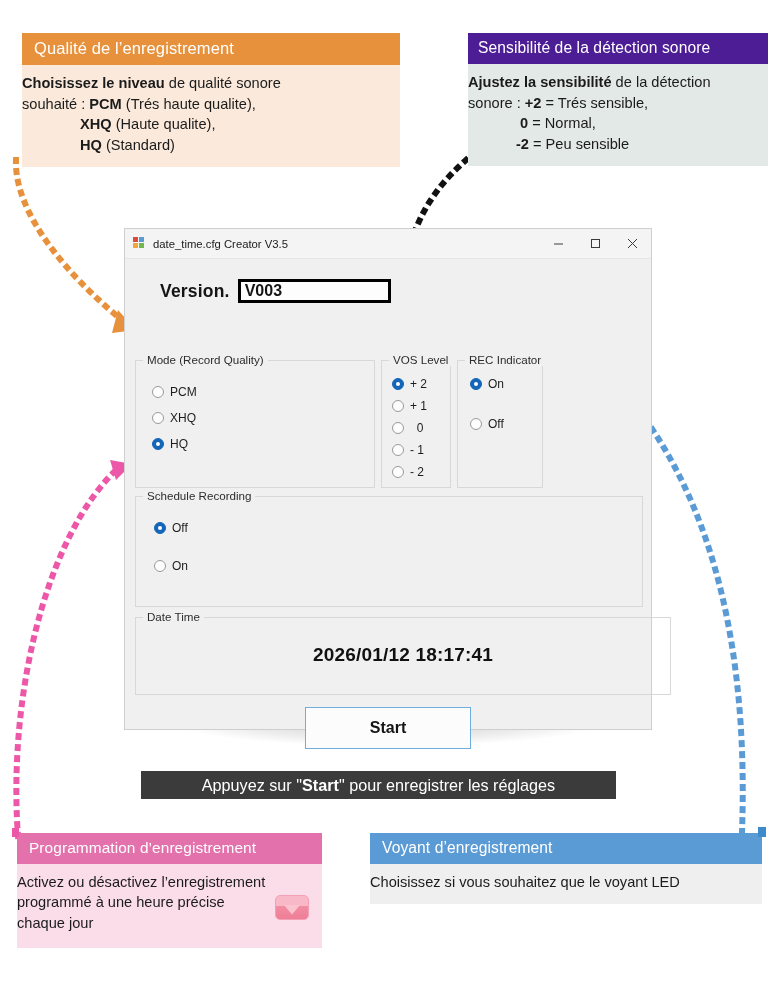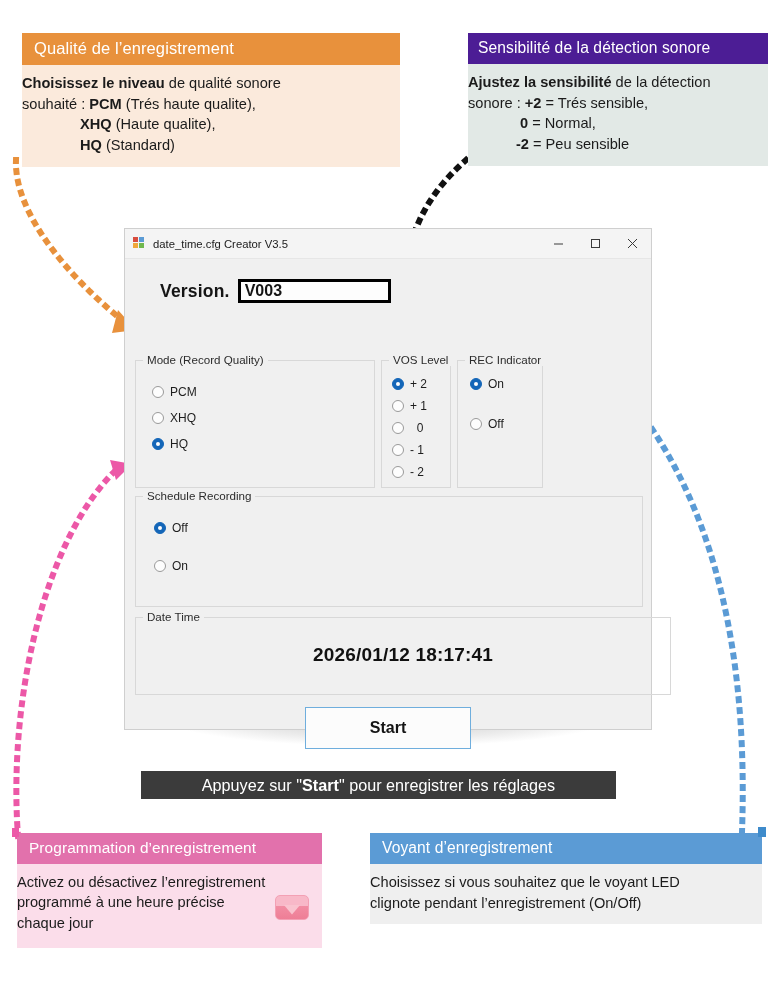--- a/index.html
+++ b/index.html
@@ -463,17 +463,16 @@
       <span>chaque jour</span>
       <span class="mail-icon"></span>
     </div>
   </div>
 
   <div class="callout" id="box-led">
     <span class="corner-tick"></span>
     <div class="callout-head">Voyant d’enregistrement</div>
     <div class="callout-body">
       <span>Choisissez si vous souhaitez que le voyant LED</span><br>
-      <span>clignote pendant l’enregistrement (On/Off)</span>
     </div>
   </div>
 
 </div>
 
 </body></html>

